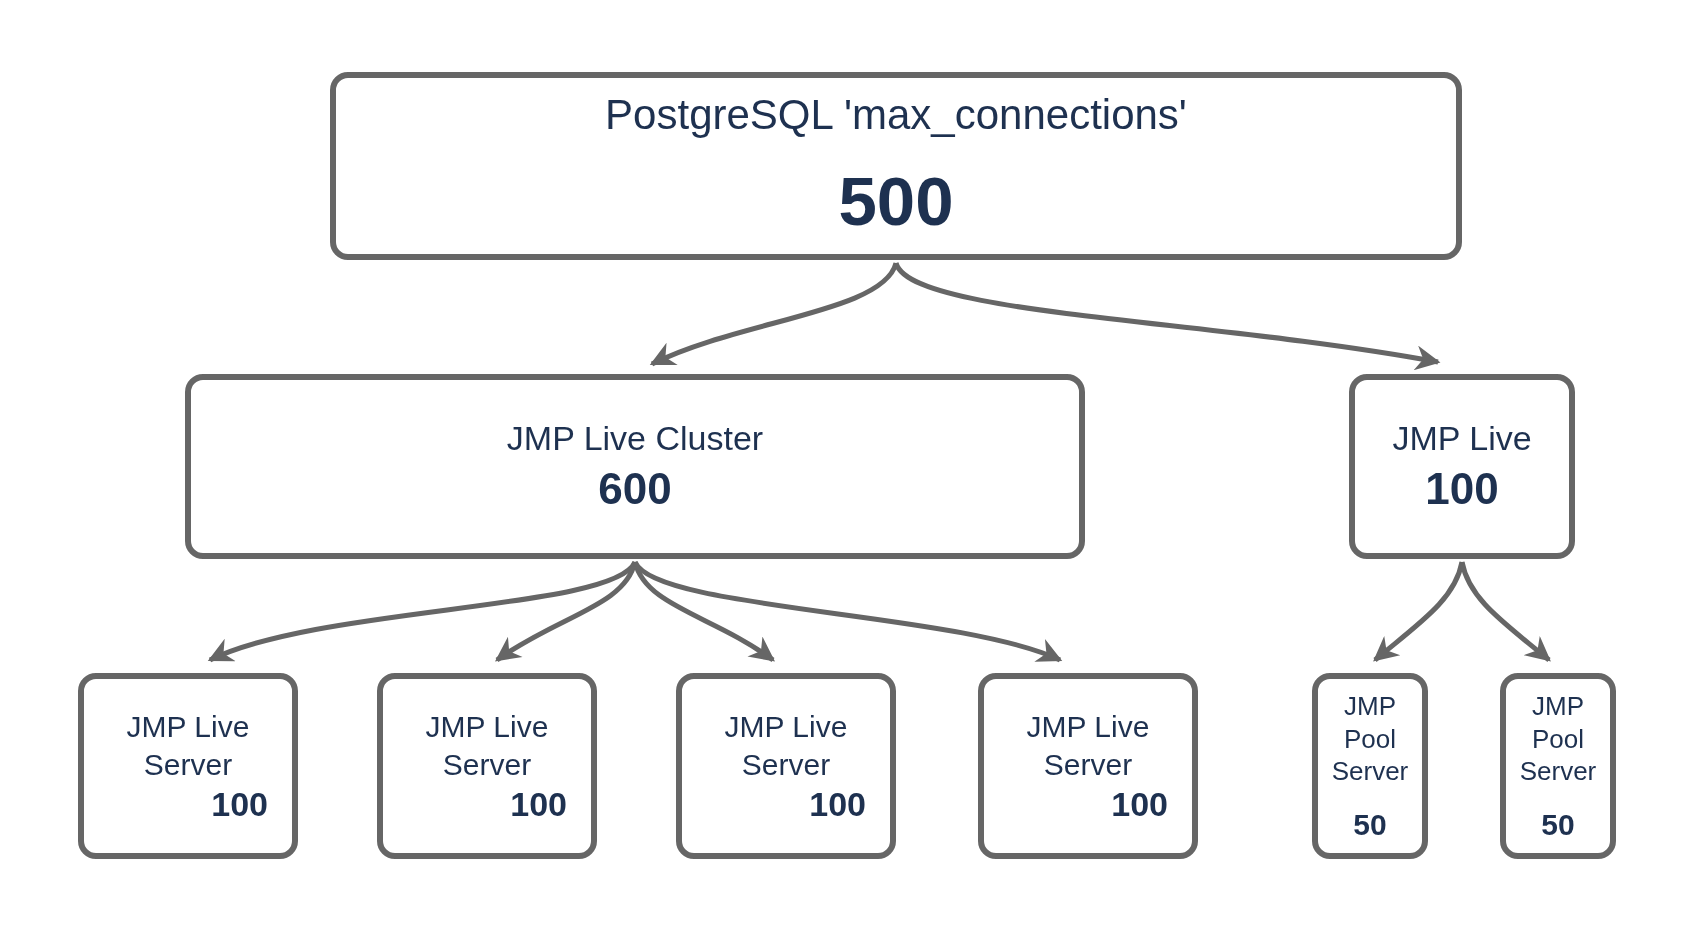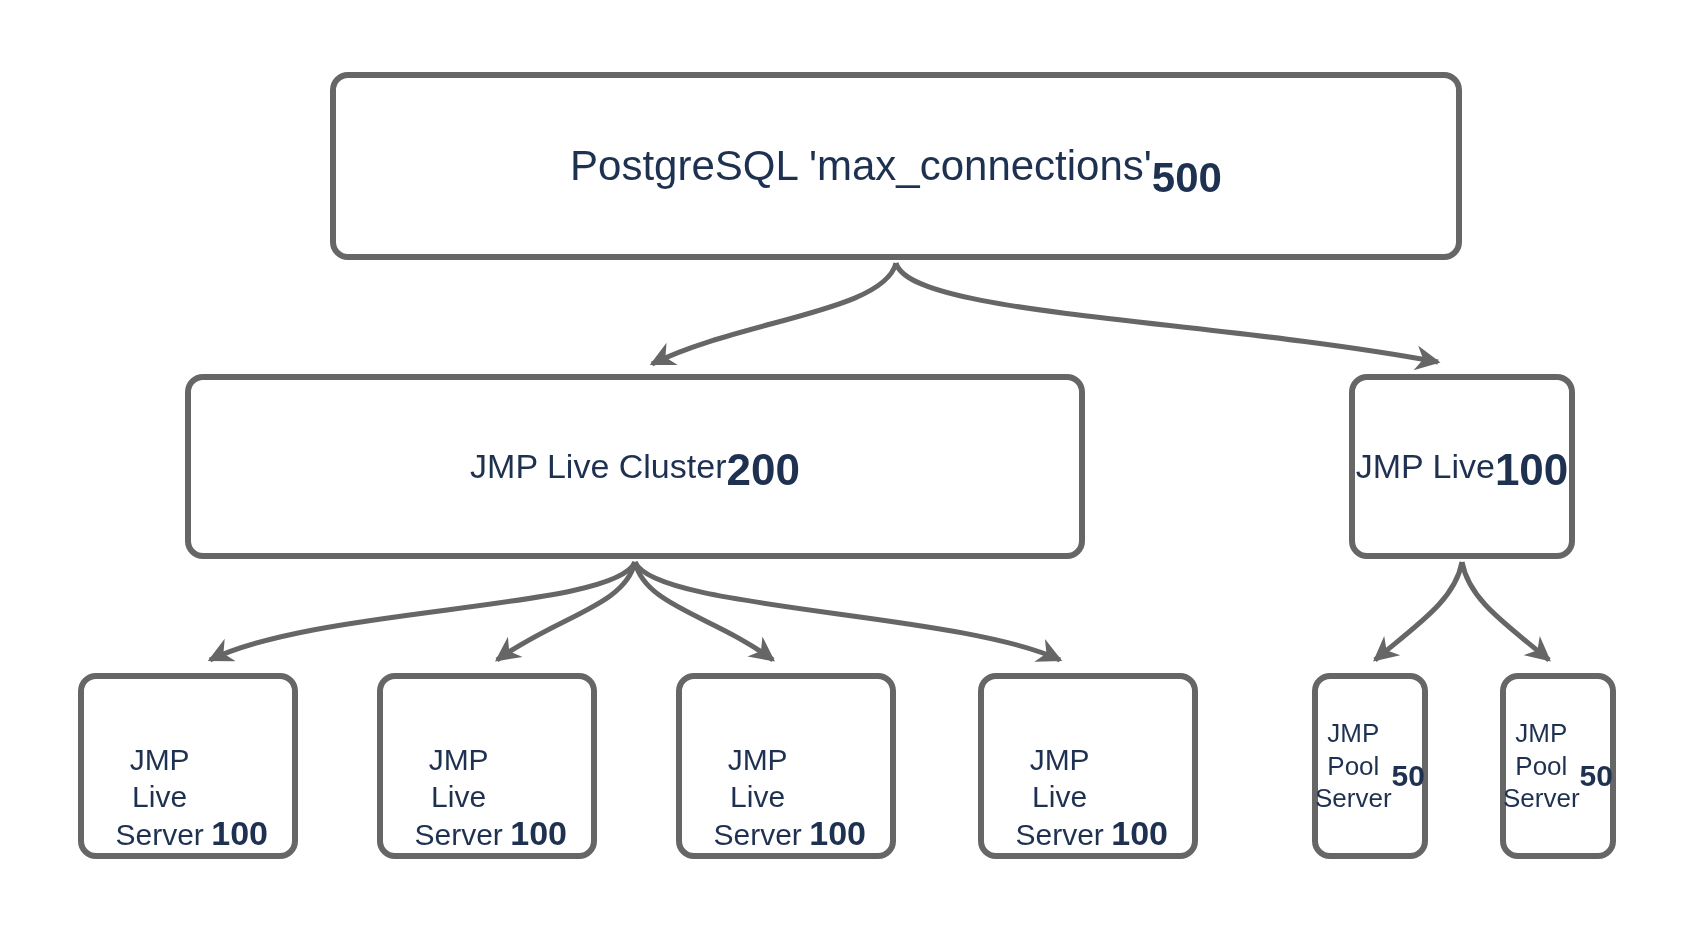--- a/index.html
+++ b/index.html
@@ -17,31 +17,31 @@
   }
   .connector-layer{
     position:absolute;left:0;top:0;width:1688px;height:938px;
   }
   .node{
     position:absolute;
     box-sizing:border-box;
     background:var(--c-bg);
     border:6px solid var(--c-border);
     border-radius:18px;
-    display:flex;flex-direction:row;
+    display:flex;flex-direction:column;
     align-items:center;justify-content:center;
     text-align:center;
     color:var(--c-text);
   }
   .node .label{font-weight:400;}
   .node .value{font-weight:700;}
 
   .n-root{left:330px;top:72px;width:1132px;height:188px;}
   .n-root .label{font-size:42px;}
-  .n-root .value{font-size:42px;margin-top:23px;}
+  .n-root .value{font-size:69px;margin-top:23px;}
 
   .lvl2{top:374px;height:185px;}
   .n-cluster{left:185px;width:900px;}
   .n-pool{left:1349px;width:226px;}
   .lvl2 .label{font-size:34px;}
   .lvl2 .value{font-size:44px;margin-top:6px;}
 
   .lvl3{top:673px;width:220px;height:186px;padding:0 24px;align-items:flex-end;}
   .n-ls1{left:78px;}
   .n-ls2{left:377px;}
@@ -79,21 +79,21 @@
     </g>
   </svg>
 
   <div class="node n-root">
     <div class="label">PostgreSQL 'max_connections'</div>
     <div class="value">500</div>
   </div>
 
   <div class="node lvl2 n-cluster">
     <div class="label">JMP Live Cluster</div>
-    <div class="value">200</div>
+    <div class="value">600</div>
   </div>
 
   <div class="node lvl2 n-pool">
     <div class="label">JMP Live</div>
     <div class="value">100</div>
   </div>
 
   <div class="node lvl3 n-ls1">
     <div class="label">JMP Live Server</div>
     <div class="value">100</div>

